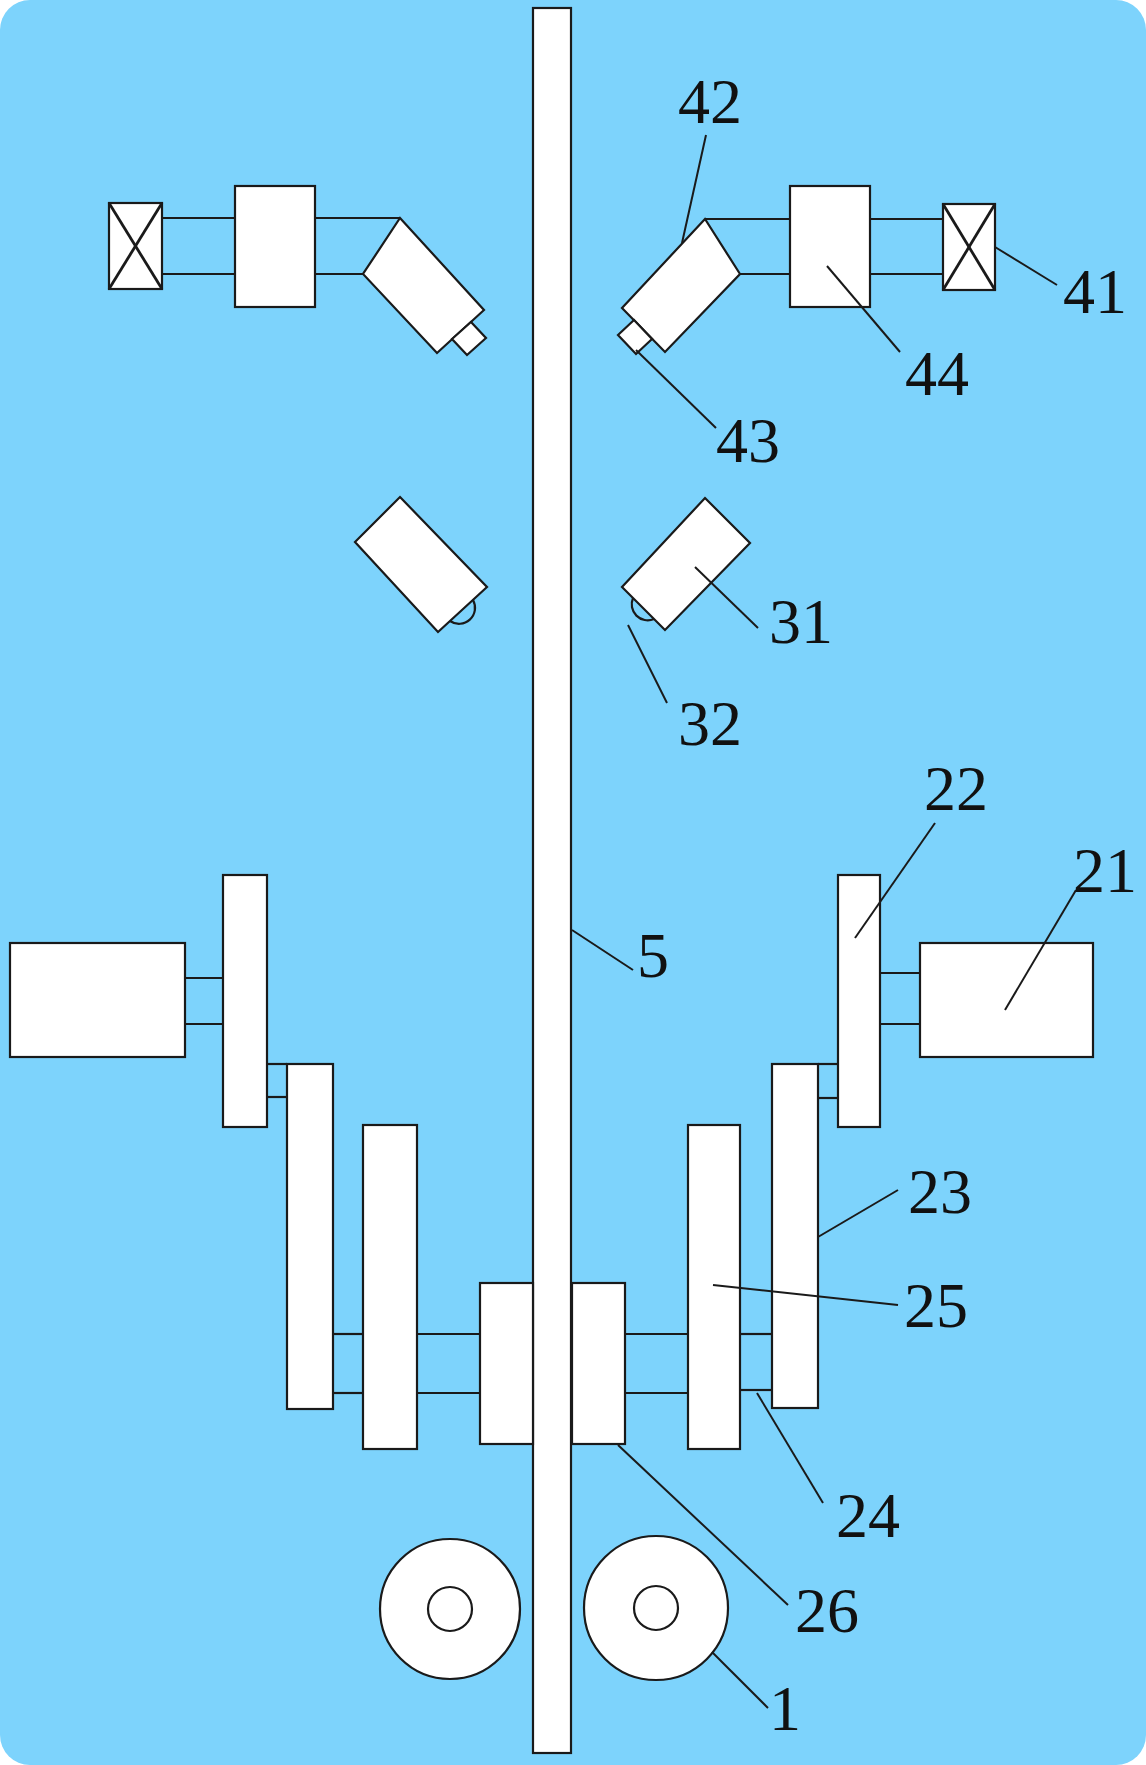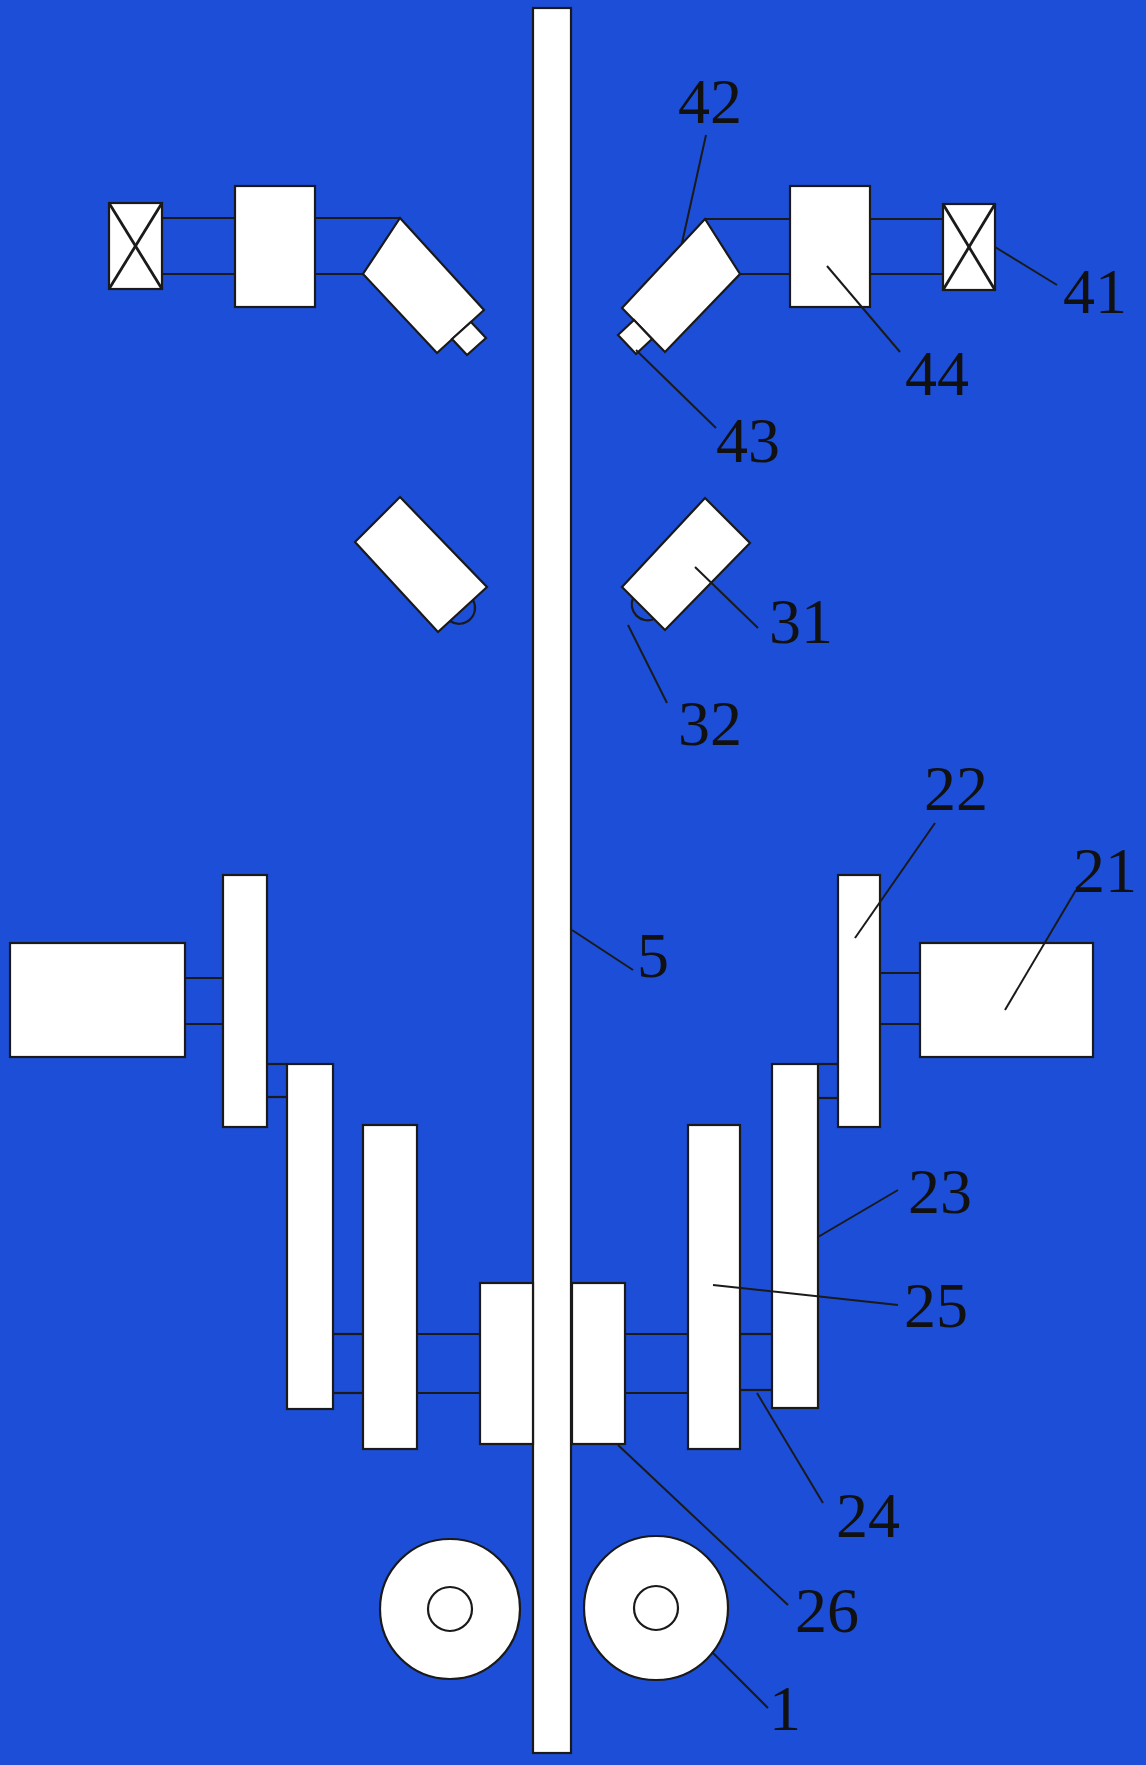--- a/index.html
+++ b/index.html
@@ -1,16 +1,16 @@
 <!DOCTYPE html>
 <html><head>
 <meta charset="utf-8">
 <style>
   html,body{margin:0;padding:0;background:#ffffff;}
-  .stage{width:1146px;height:1765px;position:relative;background:#1d4ed8;overflow:hidden;}
+  .stage{width:1146px;height:1765px;position:relative;background:#7dd3fc;overflow:hidden;border-radius:30px;}
   svg{display:block;}
   .ln{fill:none;stroke:#1a1a1a;stroke-width:2.2;}
   .lnx{fill:none;stroke:#1a1a1a;stroke-width:2.8;}
   .shape{fill:#ffffff;stroke:#1a1a1a;stroke-width:2.2;}
   .leader{fill:none;stroke:#1a1a1a;stroke-width:2;}
   .num{font-family:"Liberation Serif","DejaVu Serif",serif;font-size:64px;fill:#111111;}
 </style>
 </head>
 <body>
 

